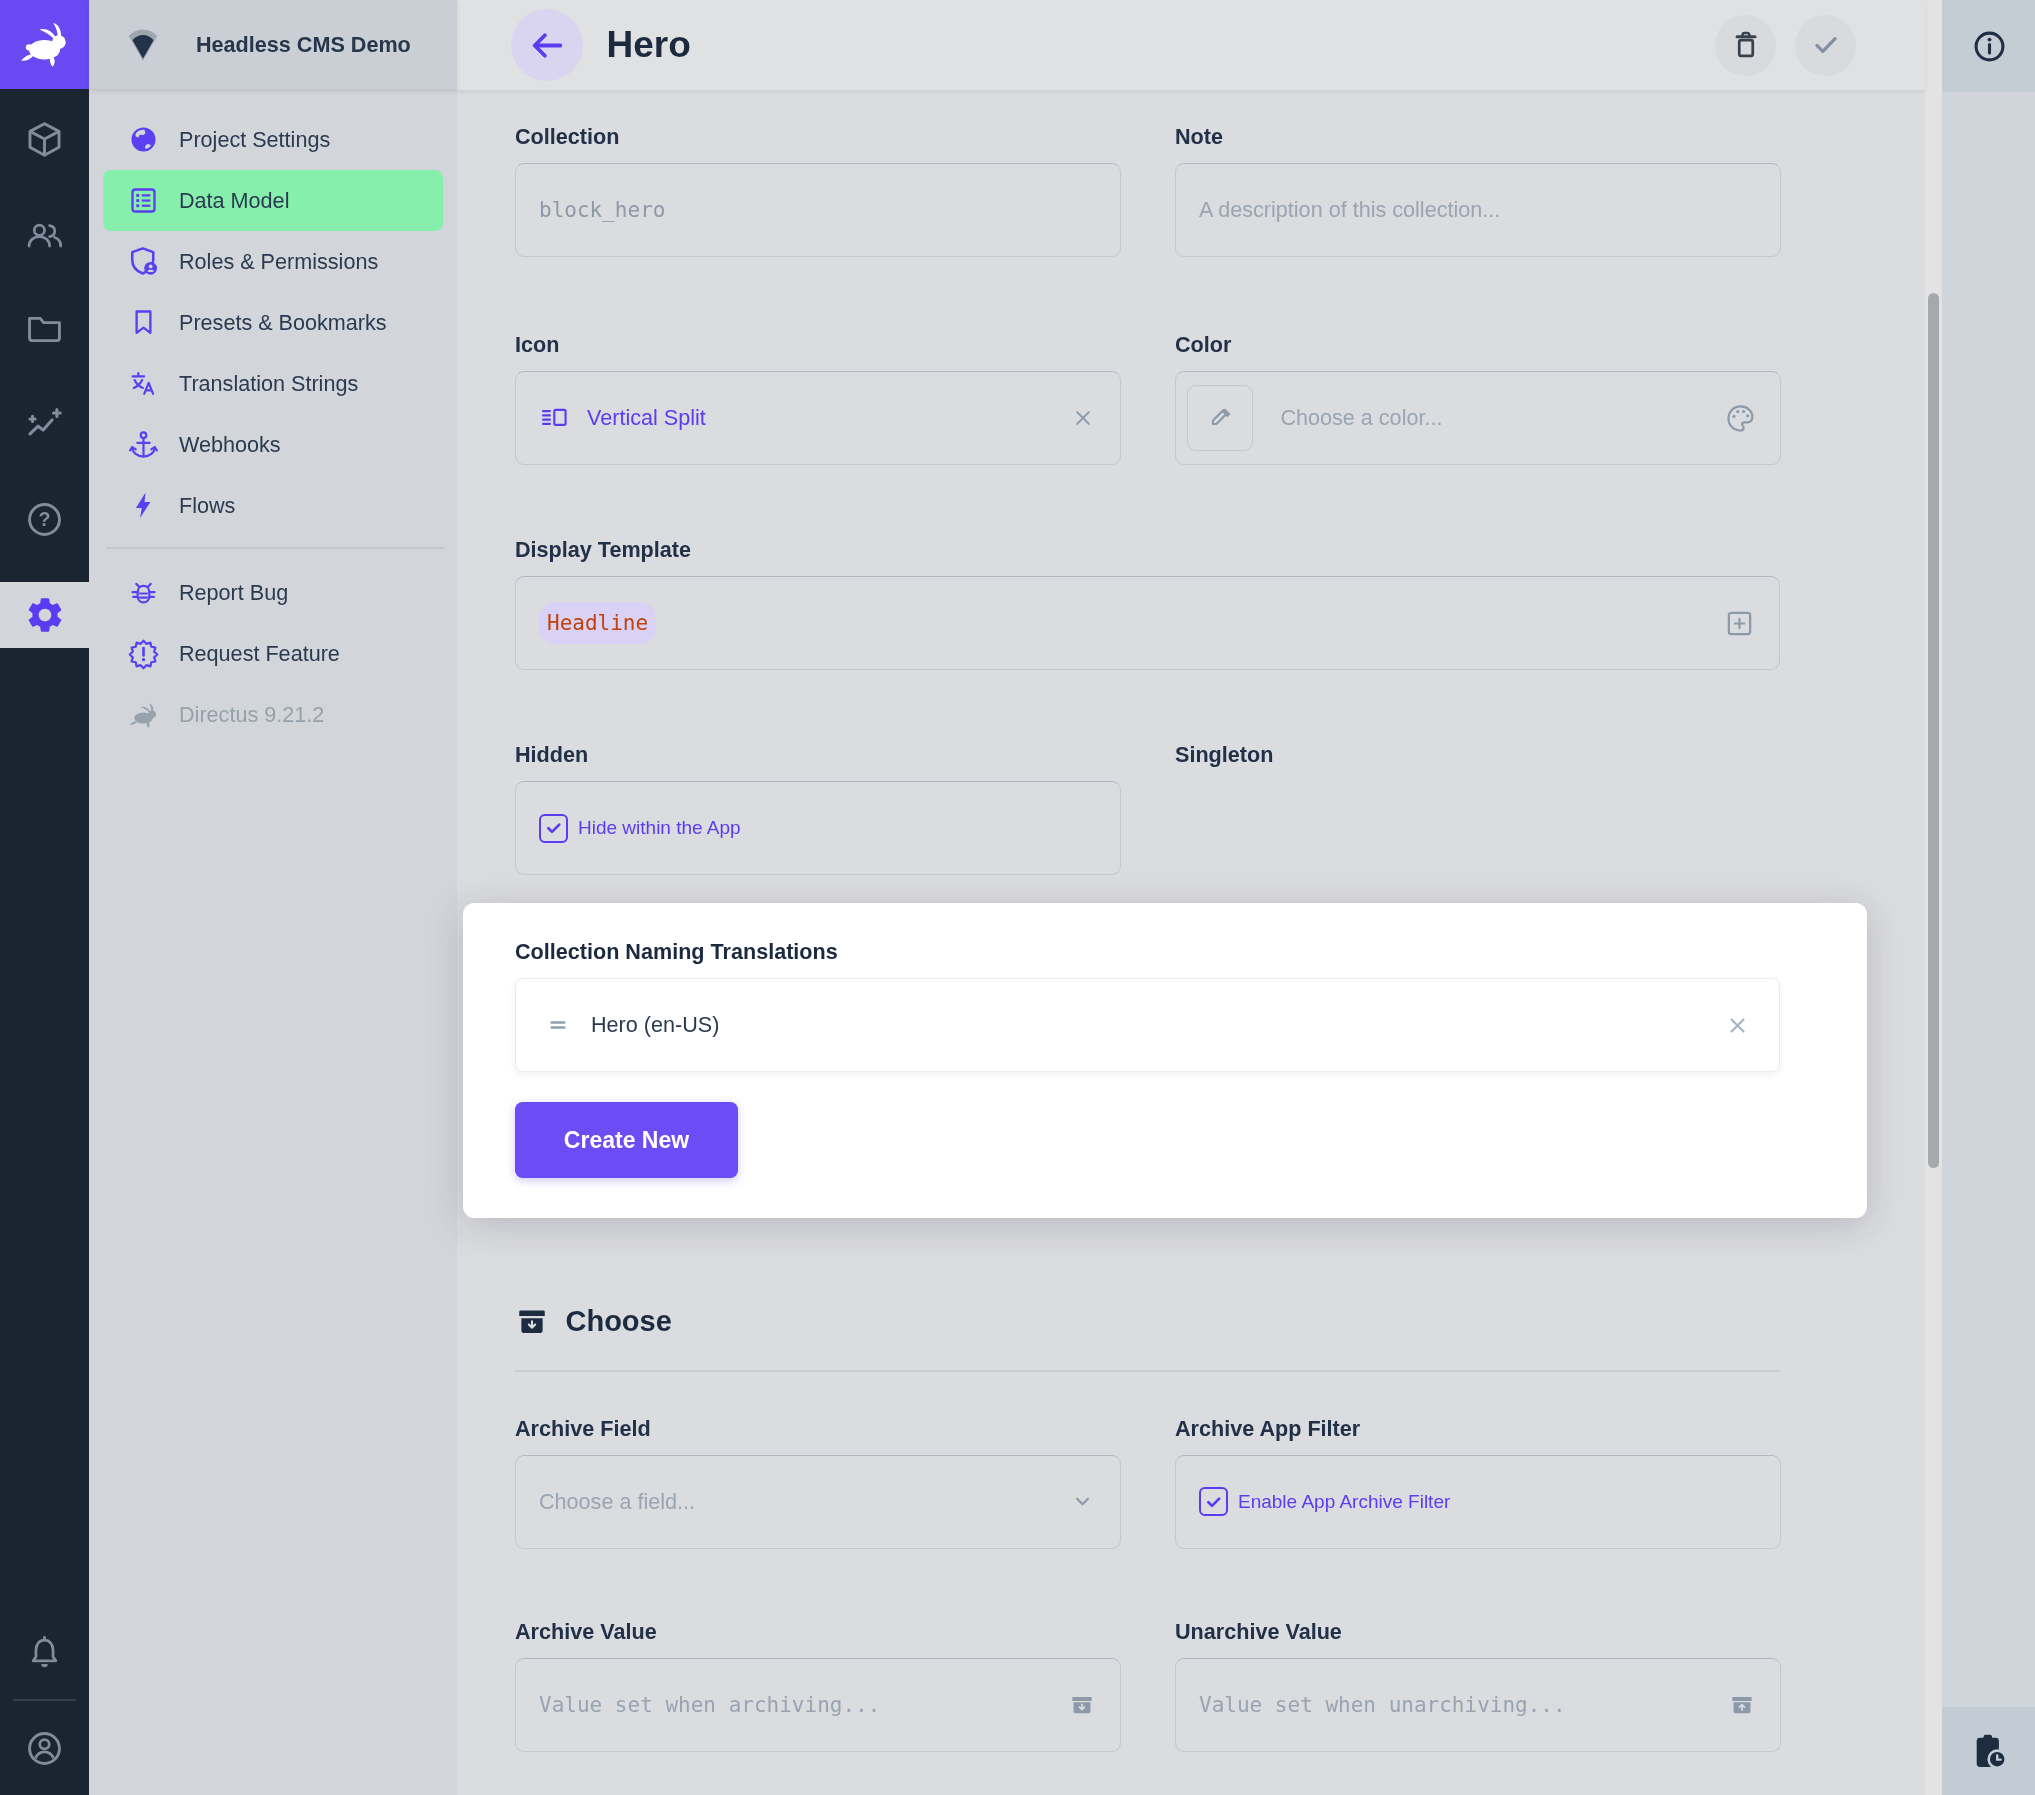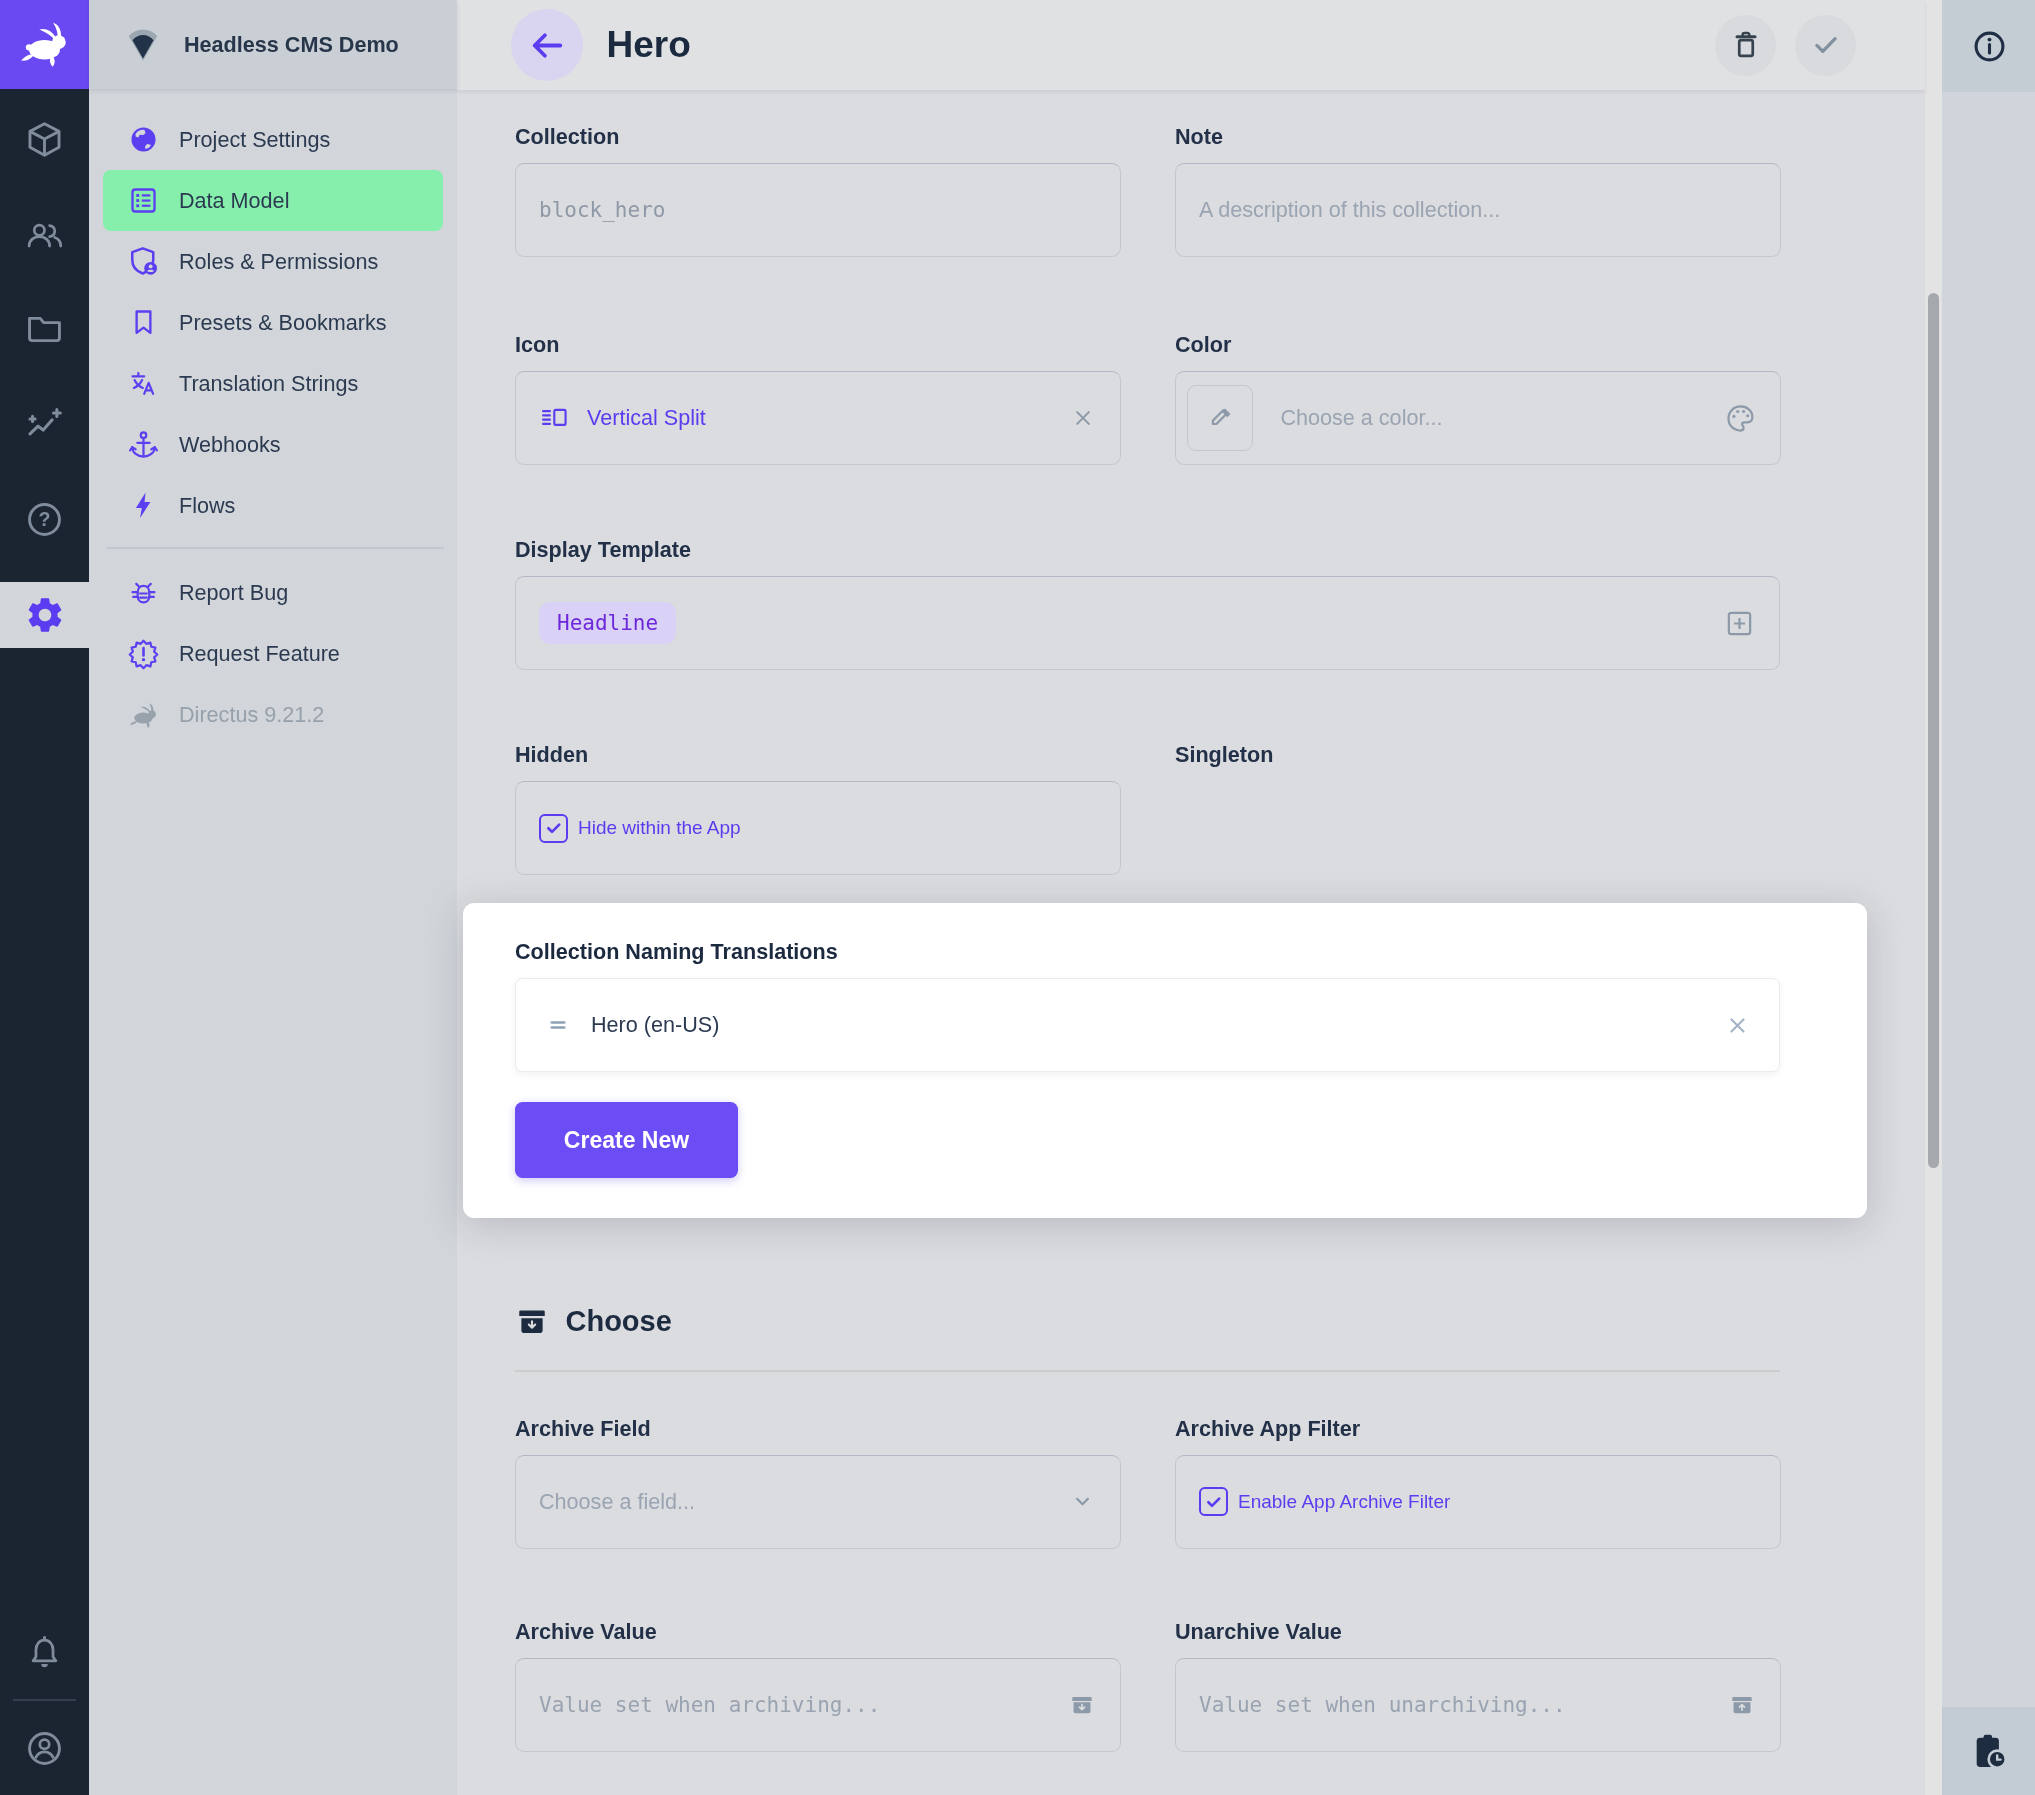--- a/index.html
+++ b/index.html
@@ -15,21 +15,21 @@
   .module-items{padding-top:3.2px;display:flex;flex-direction:column;}
   .module-item{height:95px;display:flex;align-items:center;justify-content:center;color:#7f8c9b;}
   .module-item.settings{height:66px;margin-top:14.6px;background:#d2d6da;color:#5b3cf0;}
   .module-bottom{position:absolute;left:0;bottom:0;width:89px;}
   .module-bell{height:95px;display:flex;align-items:center;justify-content:center;color:#7f8c9b;}
   .module-divider{height:1.9px;background:#34404f;margin:0 12.7px;}
   .module-avatar{height:95px;display:flex;align-items:center;justify-content:center;color:#7f8c9b;}
   
   .nav-sidebar{width:368px;flex:0 0 368px;background:#d2d6da;display:flex;flex-direction:column;}
   .project-bar{height:89px;background:#c9cfd5;box-shadow:0 1.9px 4.4px rgba(20,30,50,0.10);display:flex;align-items:center;padding-left:36px;position:relative;z-index:3;}
-  .project-title{font-size:21.6px;font-weight:600;color:#27364a;margin-left:23px;white-space:nowrap;}
+  .project-title{font-size:21.6px;font-weight:600;color:#27364a;margin-left:35px;white-space:nowrap;}
   .nav-list{list-style:none;margin:20px 0 0 0;padding:0;}
   .nav-item{height:61px;display:flex;align-items:center;padding-left:38px;cursor:pointer;}
   .nav-item .nicon{width:33px;height:33px;display:flex;align-items:center;justify-content:center;color:#5b3ff0;flex:0 0 33px;}
   .nav-item .nlabel{margin-left:19px;font-size:21.6px;font-weight:500;color:#2b3a50;white-space:nowrap;}
   .nav-item.active{background:#86efac;border-radius:7.6px;margin:0 14px;padding-left:24px;}
   .nav-divider{height:1.9px;background:#c2c8cd;margin:11.4px 12.7px 13.3px 16.5px;}
   .nav-item.version .nicon{color:#97a2ad;}
   .nav-item.version .nlabel{color:#96a1ac;font-weight:500;}
   
   .main{width:1468px;flex:0 0 1468px;display:flex;flex-direction:column;background:#dbdcdf;}
@@ -49,21 +49,21 @@
   .input .mono{font-family:"DejaVu Sans Mono",monospace;font-size:21px;color:#8e98a6;}
   .input .placeholder{color:#9aa4b2;}
   .input .ph-mono{font-family:"DejaVu Sans Mono",monospace;font-size:21px;color:#99a3b1;}
   .input .right{margin-left:auto;display:flex;align-items:center;color:#8b99a8;}
   .row1{margin-top:34px;}
   .row2{margin-top:75px;}
   .row3{margin-top:72px;}
   .purple-text{color:#5b3cf0;font-weight:500;}
   .icon-field-glyph{color:#5b3cf0;margin-right:18px;display:flex;align-items:center;}
   .swatch-box{width:66px;height:66px;border:1.9px solid #c3c7d0;border-radius:9px;display:flex;align-items:center;justify-content:center;color:#8b99a8;margin-right:27px;flex:0 0 66px;}
-  .chip{background:#d9d2f6;color:#6d28d9;font-family:"DejaVu Sans Mono",monospace;font-size:21px;padding:9px 18px;border-radius:11px;}
+  .chip{background:#d9d2f6;color:#c2410c;font-family:"DejaVu Sans Mono",monospace;font-size:21px;padding:9px 8px;border-radius:16px;}
   .checkbox{width:29px;height:29px;border:2.5px solid #5b3cf0;border-radius:5.7px;display:flex;align-items:center;justify-content:center;color:#5b3cf0;flex:0 0 29px;}
   .checkbox.unchecked{border-color:#a2afbd;color:transparent;}
   .cb-label{margin-left:10px;font-size:19px;}
   .cb-label.dark{color:#3f4a59;font-weight:500;}
   
   .card{margin:28px -87px 0 -52px;background:#ffffff;border-radius:11.4px;box-shadow:0 6.3px 38px rgba(25,35,60,0.18);padding:36px 87px 40px 52px;position:relative;z-index:4;}
   .card .field-label{margin-bottom:14px;color:#1c2a3f;}
   .list-item{height:94px;border:1.3px solid #e8ebf0;border-radius:7.6px;box-shadow:0 2.5px 7.6px rgba(25,35,60,0.06);display:flex;align-items:center;padding:0 27px;background:#fff;}
   .list-item .drag{color:#8da0b5;margin-right:18px;display:flex;}
   .list-item .txt{font-size:21.6px;color:#2b3a51;}

